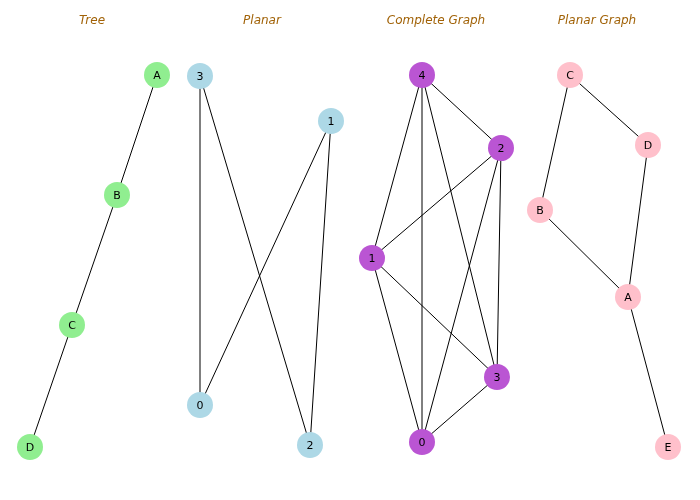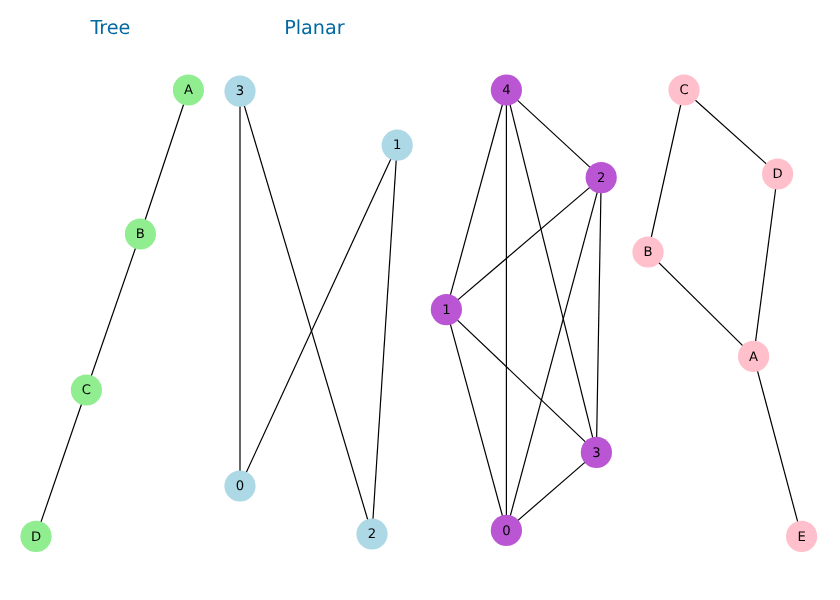--- a/index.html
+++ b/index.html
@@ -17,23 +17,24 @@
   }
   #graph-svg {
     position: absolute;
     left: 0;
     top: 0;
   }
   .graph-title {
     position: absolute;
     top: 13px;
     transform: translateX(-50%);
-    font-size: 16px;
-    color: #0369a1;
+    font-size: 12px;
+    color: #a16207;
     white-space: nowrap;
+    font-style: italic;
   }
   .node-label {
     font-size: 11px;
     fill: #000000;
   }
 </style>
 </head>
 <body>
 
 <div class="figure">
@@ -93,13 +94,15 @@
       <circle cx="540" cy="210" r="13" fill="#ffc0cb"></circle>
       <text x="540" y="210" text-anchor="middle" dominant-baseline="central" class="node-label">B</text>
       <circle cx="628" cy="297" r="13" fill="#ffc0cb"></circle>
       <text x="628" y="297" text-anchor="middle" dominant-baseline="central" class="node-label">A</text>
       <circle cx="668" cy="447" r="13" fill="#ffc0cb"></circle>
       <text x="668" y="447" text-anchor="middle" dominant-baseline="central" class="node-label">E</text>
     </svg>
 
   <div class="graph-title" style="left: 92px;">Tree</div>
   <div class="graph-title" style="left: 262px;">Planar</div>
+  <div class="graph-title" style="left: 436px;">Complete Graph</div>
+  <div class="graph-title" style="left: 597px;">Planar Graph</div>
 </div>
 
 </body></html>

